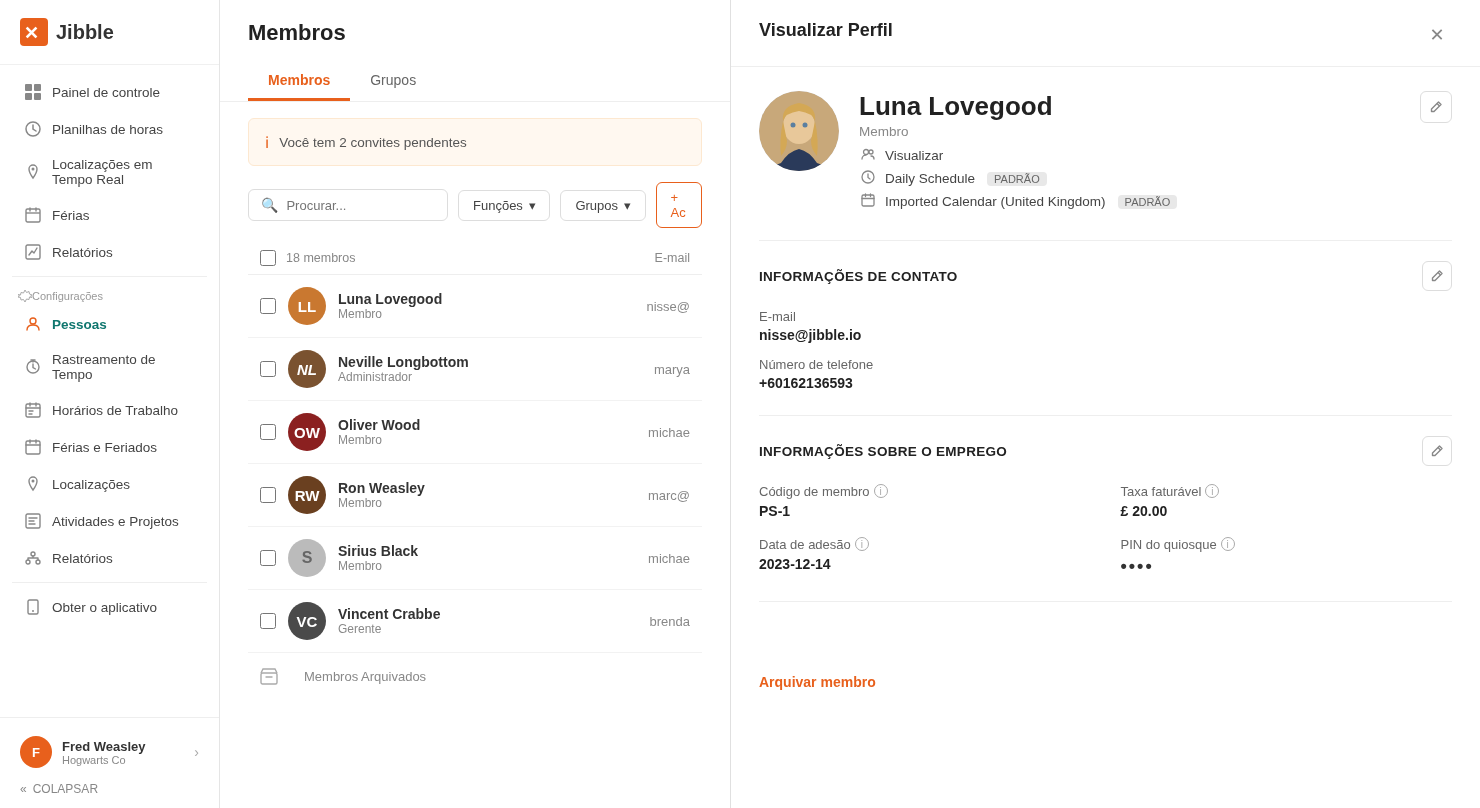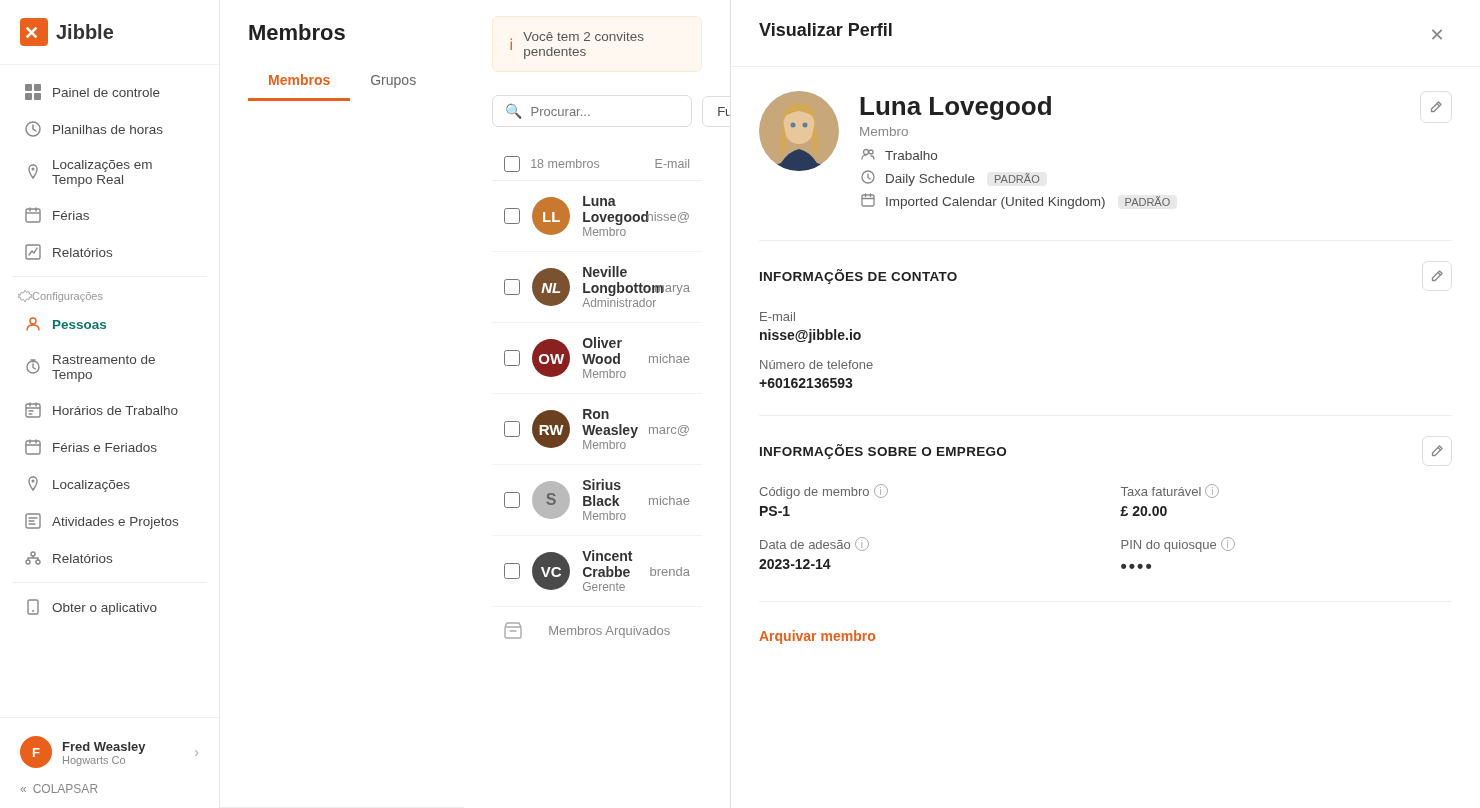--- a/index.html
+++ b/index.html
@@ -89,20 +89,21 @@
       font-size: 12px;
       color: #888;
       cursor: pointer;
       padding: 6px 6px 2px;
     }
 
     
     .main-content {
       flex: 1;
       display: flex;
+      flex-direction: column;
       background: #fff;
       min-width: 0;
     }
     .page-header {
       padding: 20px 28px 0;
       border-bottom: 1px solid #eee;
     }
     .page-title {
       font-size: 22px;
       font-weight: 700;
@@ -392,20 +393,21 @@
       cursor: pointer;
     }
     .archive-btn {
       background: none;
       border: none;
       color: #e8601c;
       font-size: 14px;
       font-weight: 600;
       cursor: pointer;
       padding: 6px 0;
+      margin-top: 46px;
     }
     .pin-dots { font-size: 18px; color: #333; letter-spacing: 2px; }
 
     
     .avatar-orange { background: #e8601c; }
   </style>
 </head>
 <body>
 
 <div class="sidebar">
@@ -697,21 +699,21 @@
         <div class="profile-role">Membro</div>
         <div class="profile-meta-item">
           <span class="profile-meta-icon">
             <svg width="14" height="14" viewBox="0 0 14 14" fill="none">
                 <circle cx="5" cy="5" r="2.5" stroke="#888" stroke-width="1.3"></circle>
                 <path d="M1 12c0-2.2 1.8-4 4-4" stroke="#888" stroke-width="1.3" stroke-linecap="round"></path>
                 <circle cx="10" cy="5" r="2" stroke="#888" stroke-width="1.3"></circle>
                 <path d="M10 9c1.7 0 3 1.3 3 3" stroke="#888" stroke-width="1.3" stroke-linecap="round"></path>
               </svg>
           </span>
-          <span>Trabalho</span>
+          <span>Visualizar</span>
         </div>
         <div class="profile-meta-item">
           <span class="profile-meta-icon">
             <svg width="14" height="14" viewBox="0 0 14 14" fill="none">
                 <circle cx="7" cy="7" r="6" stroke="#888" stroke-width="1.3"></circle>
                 <path d="M7 4v3.5l2 1.5" stroke="#888" stroke-width="1.3" stroke-linecap="round"></path>
               </svg>
           </span>
           <span>Daily Schedule</span>
           <span class="badge">PADRÃO</span>

